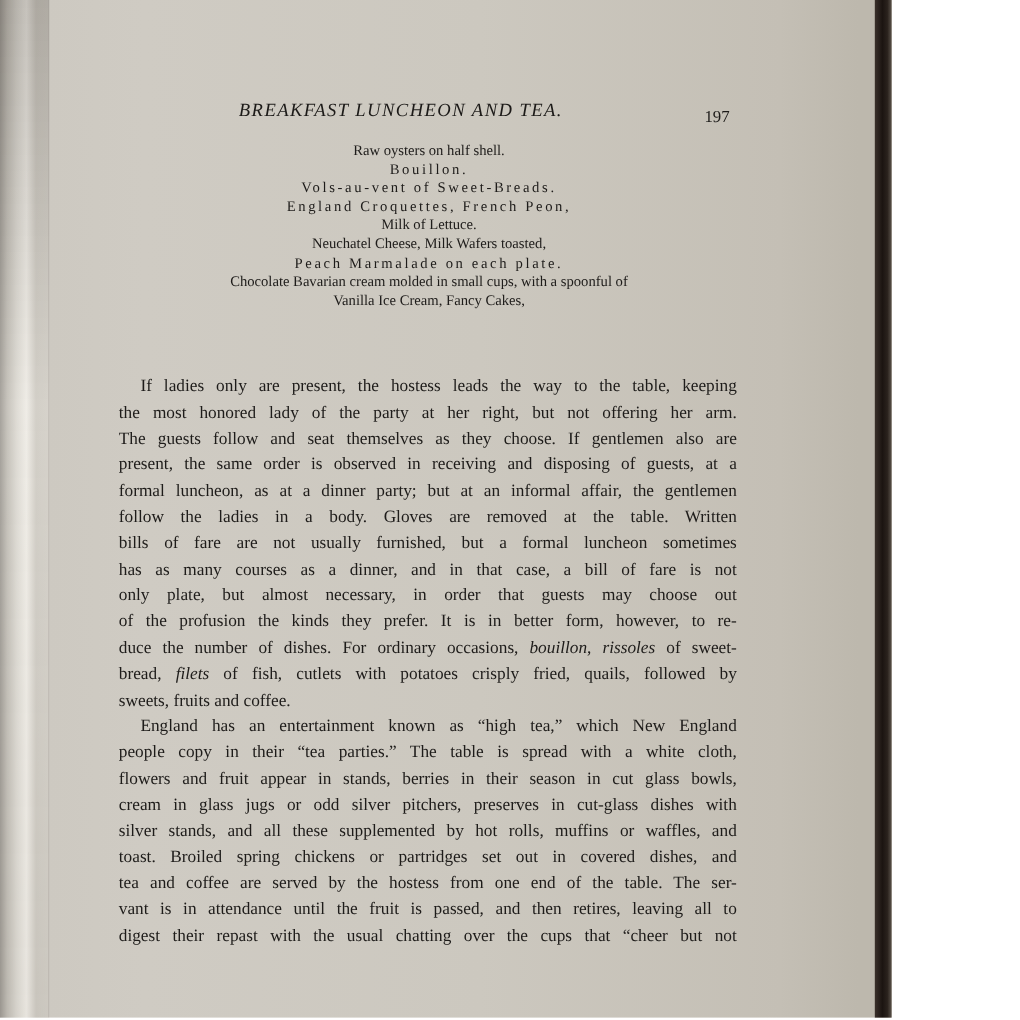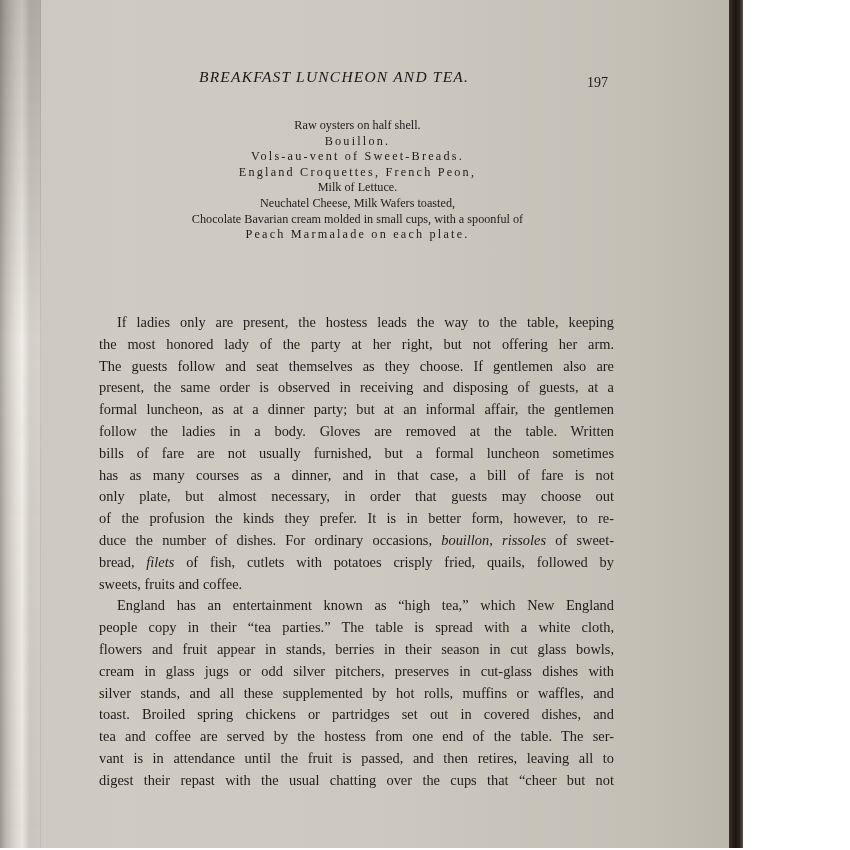--- a/index.html
+++ b/index.html
@@ -33,21 +33,21 @@
     .book-edge {
       position: absolute;
       left: 729px;
       top: 0;
       width: 14px;
       height: 848px;
       background: linear-gradient(90deg, #3a302a 0%, #1b1411 45%, #2a221d 75%, #5a524a 100%);
     }
     .header {
       position: absolute;
-      top: 66px;
+      top: 82px;
       left: 0;
       width: 786px;
       height: 26px;
       font-family: "Liberation Serif", serif;
       color: #1c1a18;
     }
     .running-title {
       position: absolute;
       left: 199px;
       top: 2px;
@@ -106,22 +106,23 @@
     <span class="page-number">197</span>
   </div>
 
   <div class="menu">
     <span class="item">Raw oysters on half shell.</span>
     <span class="item spaced">Bouillon.</span>
     <span class="item spaced">Vols-au-vent of Sweet-Breads.</span>
     <span class="item spaced">England Croquettes, French Peon,</span>
     <span class="item">Milk of Lettuce.</span>
     <span class="item">Neuchatel Cheese, Milk Wafers toasted,</span>
+    <span class="item spaced">Peach Marmalade on each plate.</span>
     <span class="item">Chocolate Bavarian cream molded in small cups, with a spoonful of</span>
-    <span class="item spaced">Peach Marmalade on each plate.</span>
+    <span class="item">Vanilla Ice Cream, Fancy Cakes,</span>
   </div>
 
   <div class="body-text">
     <div>
       <span class="line indent">If ladies only are present, the hostess leads the way to the table, keeping</span>
       <span class="line">the most honored lady of the party at her right, but not offering her arm.</span>
       <span class="line">The guests follow and seat themselves as they choose.  If gentlemen also are</span>
       <span class="line">present, the same order is observed in receiving and disposing of guests, at a</span>
       <span class="line">formal luncheon, as at a dinner party; but at an informal affair, the gentlemen</span>
       <span class="line">follow the ladies in a body.  Gloves are removed at the table.  Written</span>

